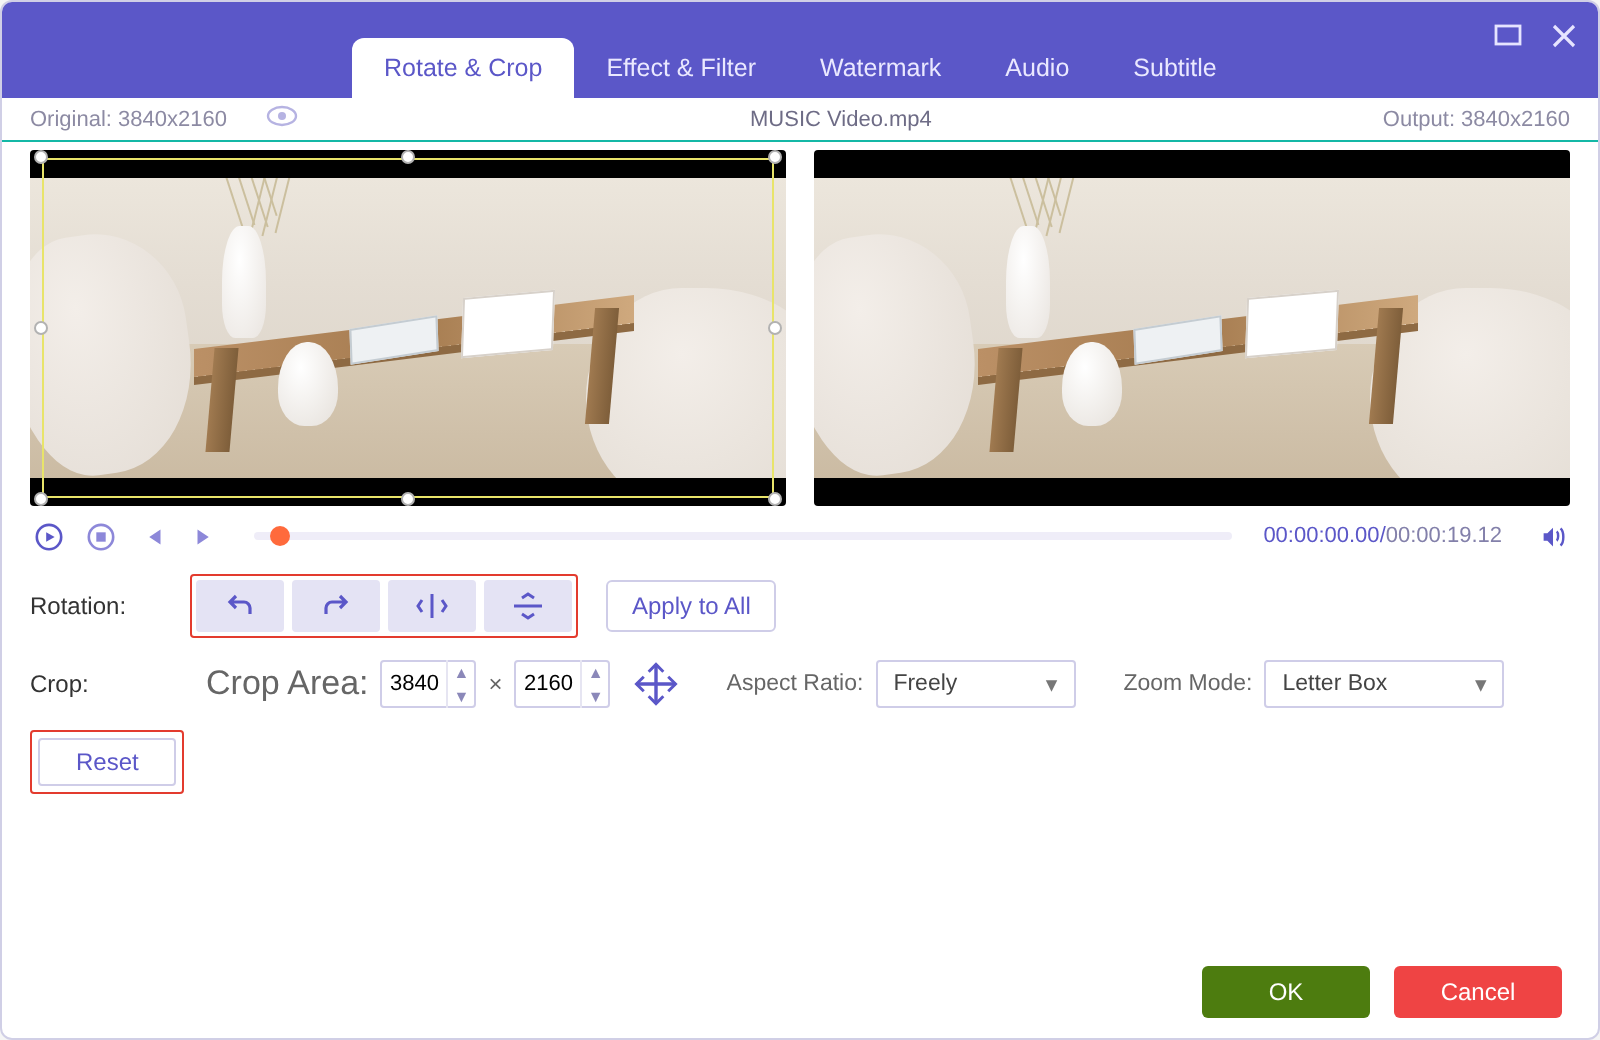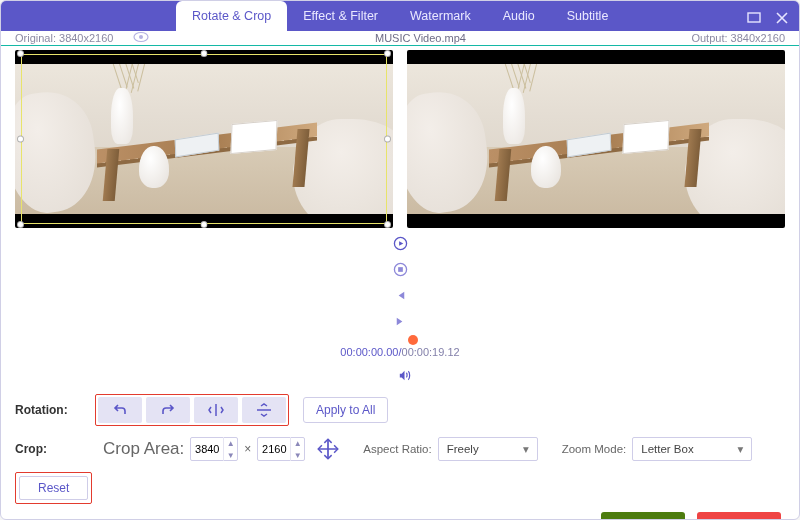--- a/index.html
+++ b/index.html
@@ -139,38 +139,37 @@
     border: 1.5px solid #e8e46a;
     z-index:4;
   }
   .handle { position:absolute; width:7px; height:7px; background:#fff; border-radius:50%;
     border:1px solid rgba(0,0,0,.3); z-index:6; }
   
   .playbar {
     display: flex; align-items: center;
     padding: 6px 14px 2px;
     gap: 8px;
-    flex-direction: column;
   }
   .pbtn { width:18px; height:18px; display:flex; align-items:center; justify-content:center;
     color:#8d88d9; cursor:pointer; }
   .pbtn.play { color:#5b57c8; }
   .pbtn.play svg circle { stroke:#5b57c8; }
   .pbtn svg { width:15px; height:15px; }
   .track { flex:1; height:4px; background:#efedf8; border-radius:2px; position:relative; margin:0 8px; }
   .track .dot { position:absolute; left:8px; top:-3px; width:10px; height:10px; border-radius:50%;
     background:#ff6a3c; }
   .time { color:#5b57c8; font-size:11px; }
   .time .cur { color:#5b57c8; }
   .time .dur { color:#8380aa; }
   
   .controls { padding: 8px 14px 0; flex:1; }
   .row { display:flex; align-items:center; min-height:30px; margin-bottom:8px; }
   .lbl { width:80px; color:#555; font-size:12px; }
-  .lbl.bold { font-weight:700; color:#333; }
+  .lbl.bold { font-weight:400; color:#333; }
   .rotation-group { display:flex; border:1.5px solid #e33b2e; border-radius:2px; padding:2px; gap:0; }
   .rot-btn { width:44px; height:26px; display:flex; align-items:center; justify-content:center;
     background:#e4e3f4; cursor:pointer; margin-right:4px; border-radius:2px; color:#5b57c8; }
   .rot-btn:last-child { margin-right:0; }
   .rot-btn svg { width:16px; height:14px; }
   .apply-all { margin-left:14px; height:26px; padding:0 12px; border:1px solid #cfcde8;
     background:#fff; color:#5b57c8; border-radius:3px; cursor:pointer; font-size:12px; }
   .crop-area-label { color:#666; font-size:17px; margin-right:6px; margin-left:8px; }
   .numbox { width:48px; height:24px; display:flex; align-items:center; border:1px solid #cfcde8;
     border-radius:2px; background:#fff; font-size:11px; }

